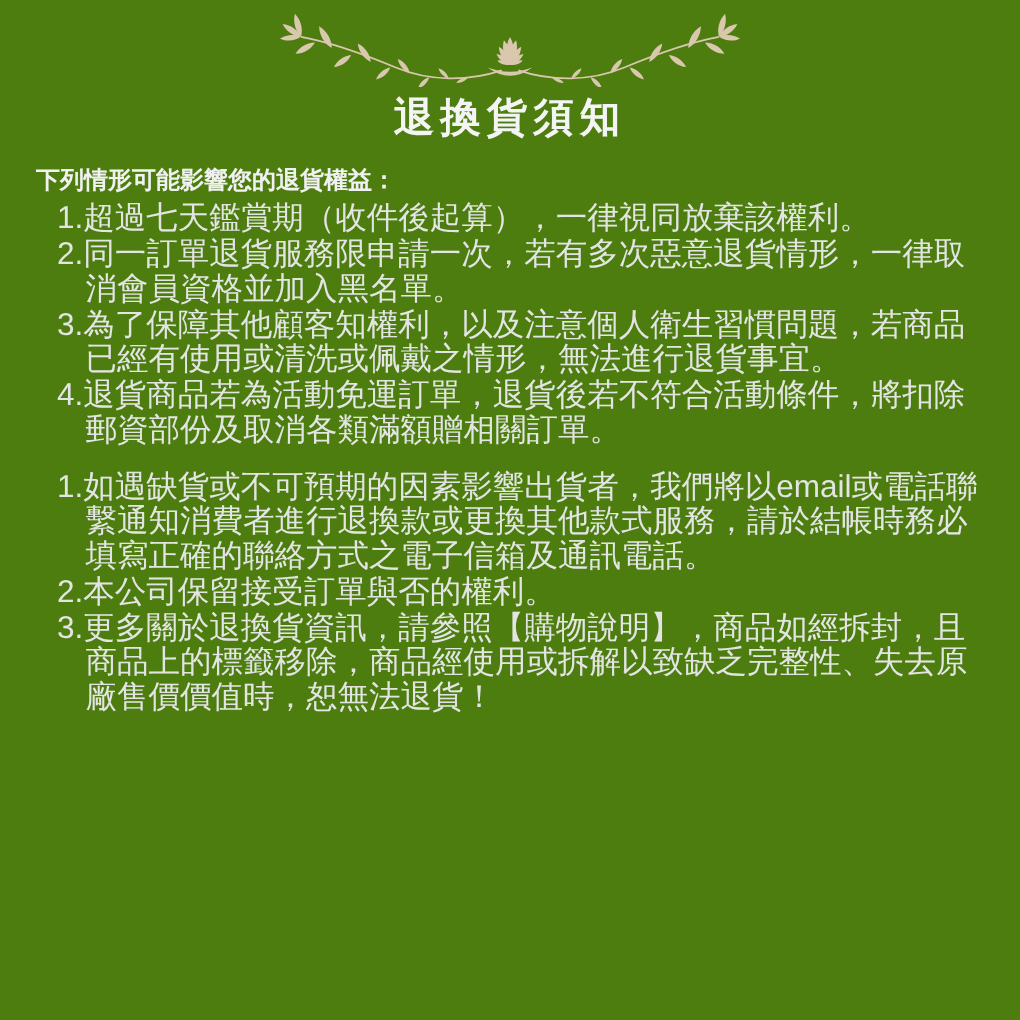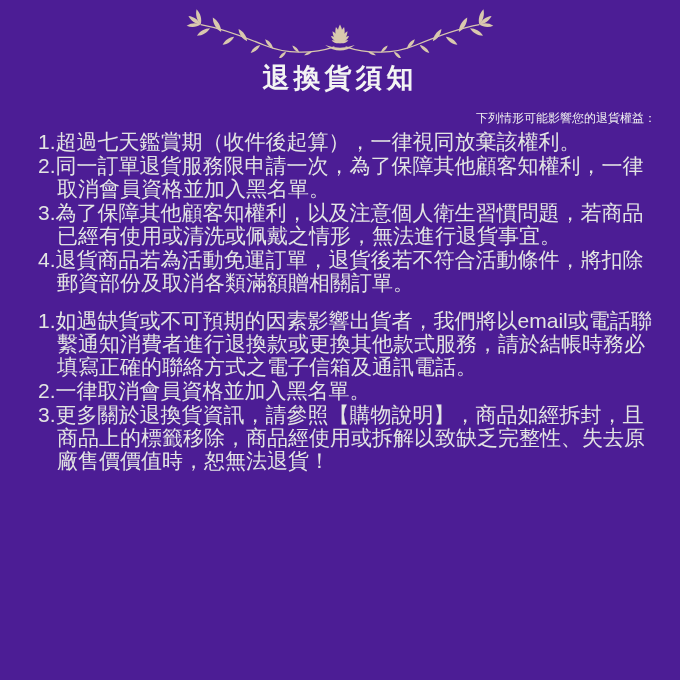--- a/index.html
+++ b/index.html
@@ -1,19 +1,19 @@
 <!DOCTYPE html>
 <html><head>
 <meta charset="utf-8">
 <style>
   html,body{margin:0;padding:0;background:#2d4643;}
   .page{
     position:relative;
     width:680px;height:680px;
-    background:#4c1d95;
+    background:#4d7c0f;
     font-family:"Liberation Sans",sans-serif;
     color:#e3e5e3;
     overflow:hidden;
     box-sizing:border-box;
     padding-top:6px;
   }
   .ornament{height:52px;text-align:center;line-height:0;}
   .title{
     margin:2px 0 8px;
     text-align:center;
@@ -46,24 +46,23 @@
   }
   .bullets li::before{
     content:"•";
     position:absolute;
     left:0;top:0;
     font-size:19px;
     color:#e3e5e3;
   }
   .subheading{
     margin:14px 0 3px;
-    font-size:12px;
-    font-weight:400;
+    font-size:16px;
+    font-weight:700;
     color:#f0f1f0;
-    text-align:right;
   }
   .numbered{
     margin:0 0 15px;
     padding:0 0 0 14px;
     list-style:none;
     counter-reset:num;
   }
   .numbered li{
     counter-increment:num;
     padding-left:19px;
@@ -124,27 +123,27 @@
   <h1 class="title">退換貨須知</h1>
 
   <div class="content">
 
 
 
     <div class="subheading">下列情形可能影響您的退貨權益：</div>
 
     <ol class="numbered">
       <li>超過七天鑑賞期（收件後起算），一律視同放棄該權利。</li>
-      <li>同一訂單退貨服務限申請一次，為了保障其他顧客知權利，一律取消會員資格並加入黑名單。</li>
+      <li>同一訂單退貨服務限申請一次，若有多次惡意退貨情形，一律取消會員資格並加入黑名單。</li>
       <li>為了保障其他顧客知權利，以及注意個人衛生習慣問題，若商品已經有使用或清洗或佩戴之情形，無法進行退貨事宜。</li>
       <li>退貨商品若為活動免運訂單，退貨後若不符合活動條件，將扣除郵資部份及取消各類滿額贈相關訂單。</li>
     </ol>
 
 
     <ol class="numbered shipping-list">
       <li>如遇缺貨或不可預期的因素影響出貨者，我們將以email或電話聯繫通知消費者進行退換款或更換其他款式服務，請於結帳時務必填寫正確的聯絡方式之電子信箱及通訊電話。</li>
-      <li>一律取消會員資格並加入黑名單。</li>
+      <li>本公司保留接受訂單與否的權利。</li>
       <li>更多關於退換貨資訊，請參照【購物說明】，商品如經拆封，且商品上的標籤移除，商品經使用或拆解以致缺乏完整性、失去原廠售價價值時，恕無法退貨！</li>
 
     </ol>
 
   </div>
 </div>
 
 </body></html>

